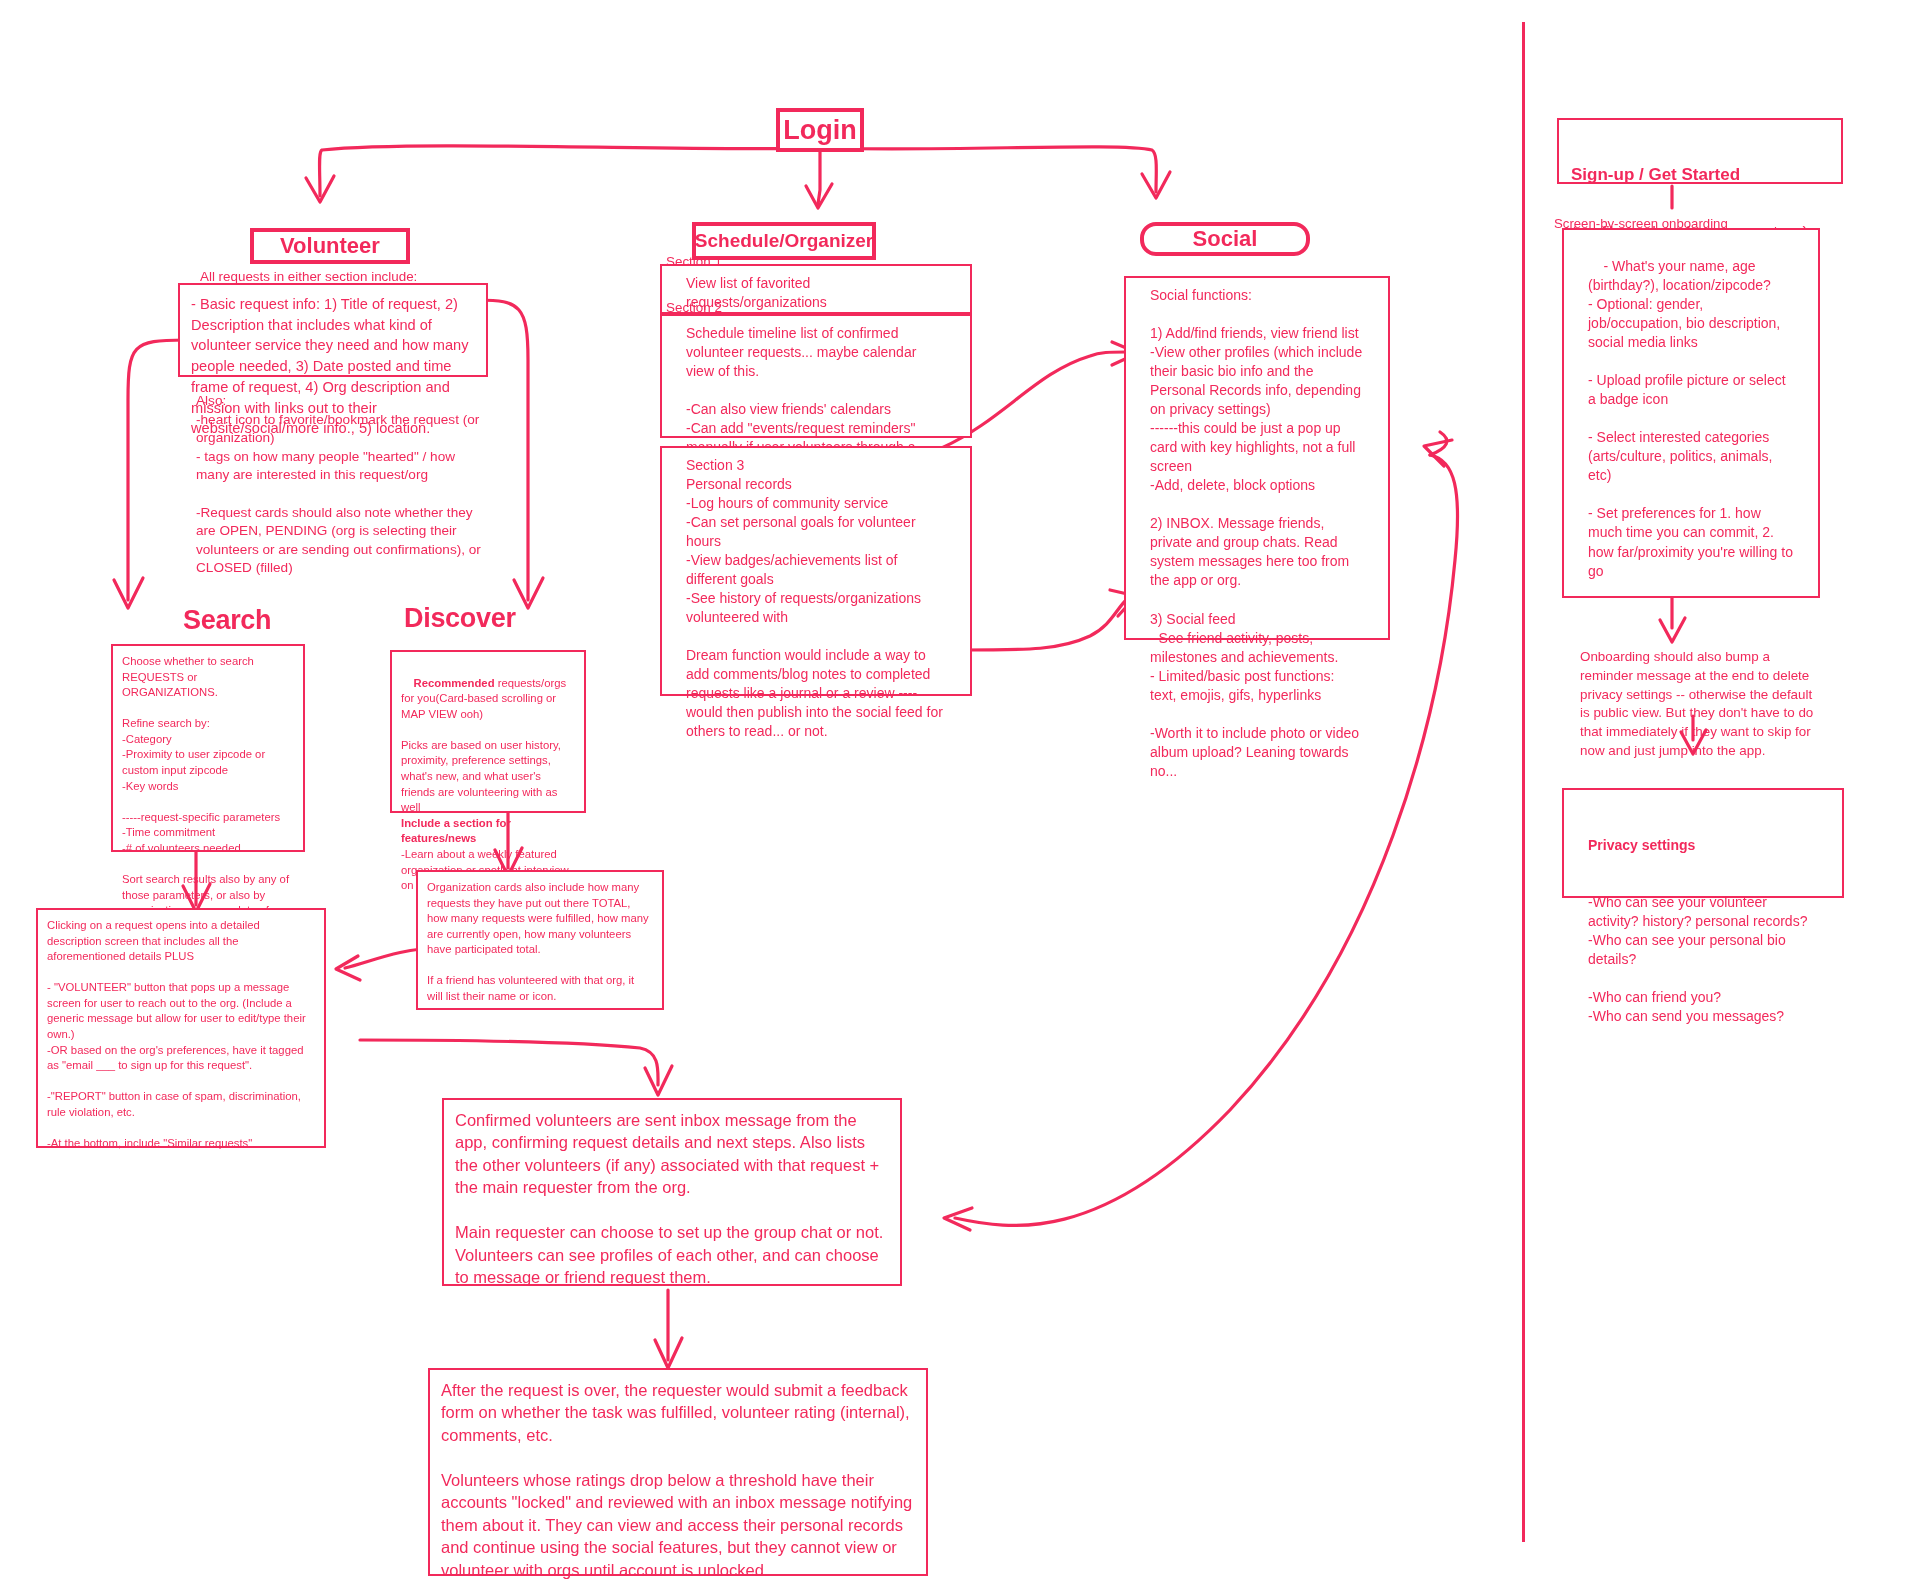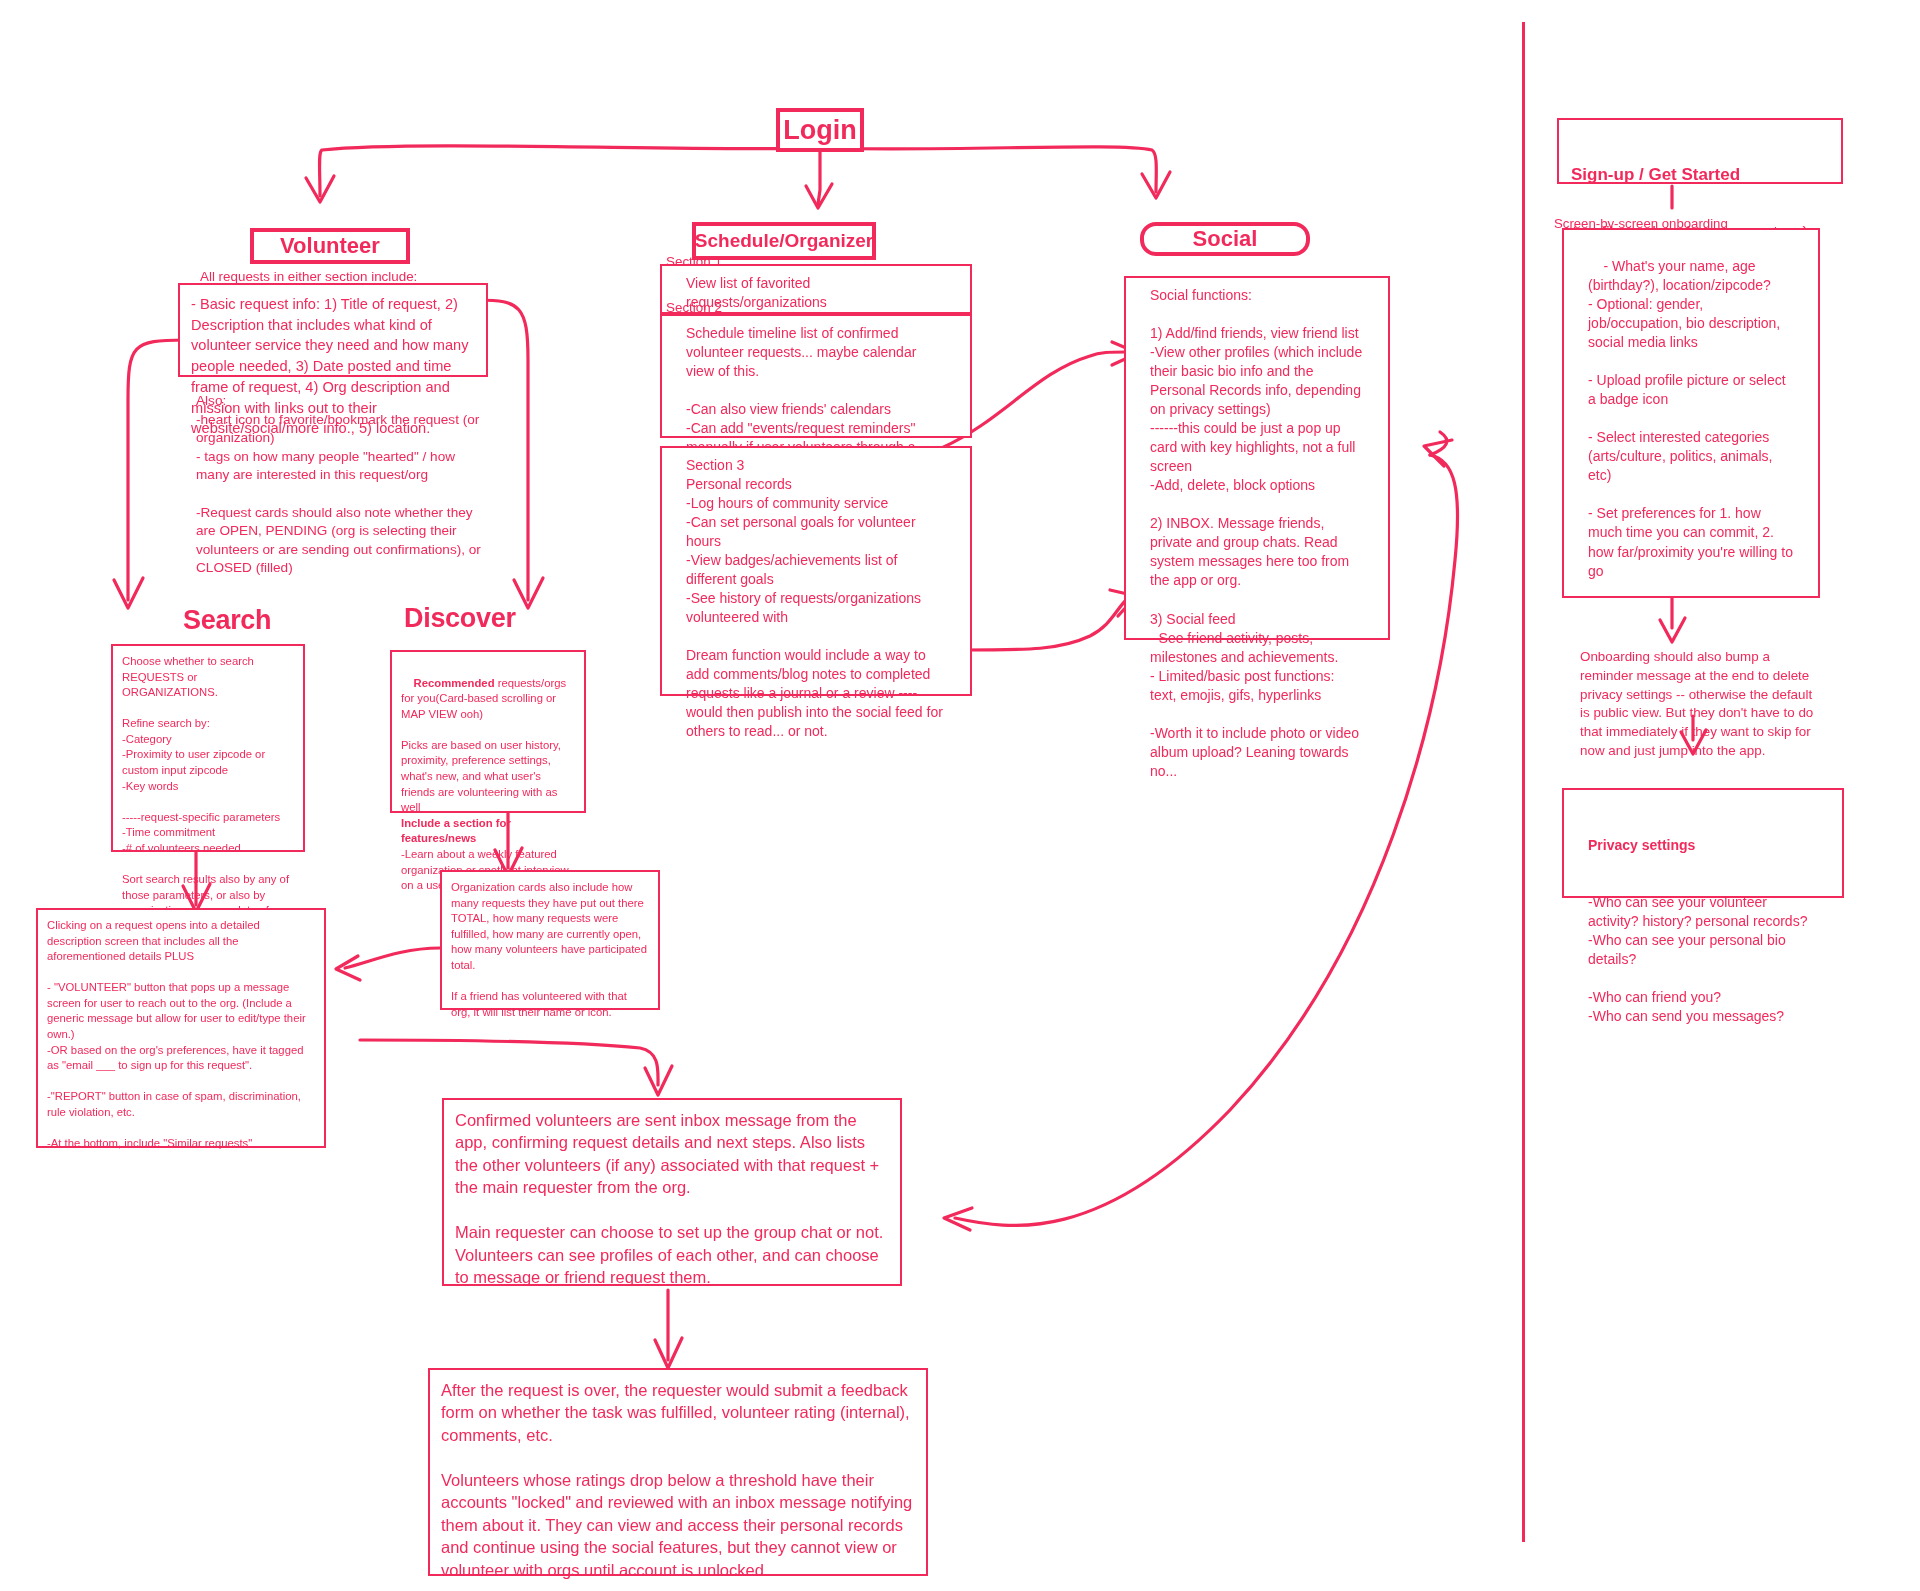--- a/index.html
+++ b/index.html
@@ -145,21 +145,21 @@
   <div class="sect-title" style="left:388px;top:603px;margin-left:16px;">Discover</div>
 
   <div class="node box t-sm" style="left:390px;top:650px;width:196px;height:163px;">
     <span class="bold">Recommended</span><span> requests/orgs for you</span><span>(Card-based scrolling or MAP VIEW ooh)
 
 Picks are based on user history, proximity, preference settings, what's new, and what user's friends are volunteering with as well
 </span><span class="bold">Include a section for features/news</span><span>
 -Learn about a weekly featured organization or spotlight interview on a user of the month</span>
   </div>
 
-  <div class="node box t-sm" style="left:440px;top:870px;width:220px;height:140px;">Organization cards also include how many requests they have put out there TOTAL, how many requests were fulfilled, how many are currently open, how many volunteers have participated total.
+  <div class="node box t-sm" style="left:416px;top:870px;width:248px;height:140px;">Organization cards also include how many requests they have put out there TOTAL, how many requests were fulfilled, how many are currently open, how many volunteers have participated total.
 
 If a friend has volunteered with that org, it will list their name or icon.</div>
 
   <div class="node box t-sm" style="left:36px;top:908px;width:290px;height:240px;">Clicking on a request opens into a detailed description screen that includes all the aforementioned details PLUS
 
 - "VOLUNTEER" button that pops up a message screen for user to reach out to the org. (Include a generic message but allow for user to edit/type their own.)
 -OR based on the org's preferences, have it tagged as "email ___ to sign up for this request".
 
 -"REPORT" button in case of spam, discrimination, rule violation, etc.
 

